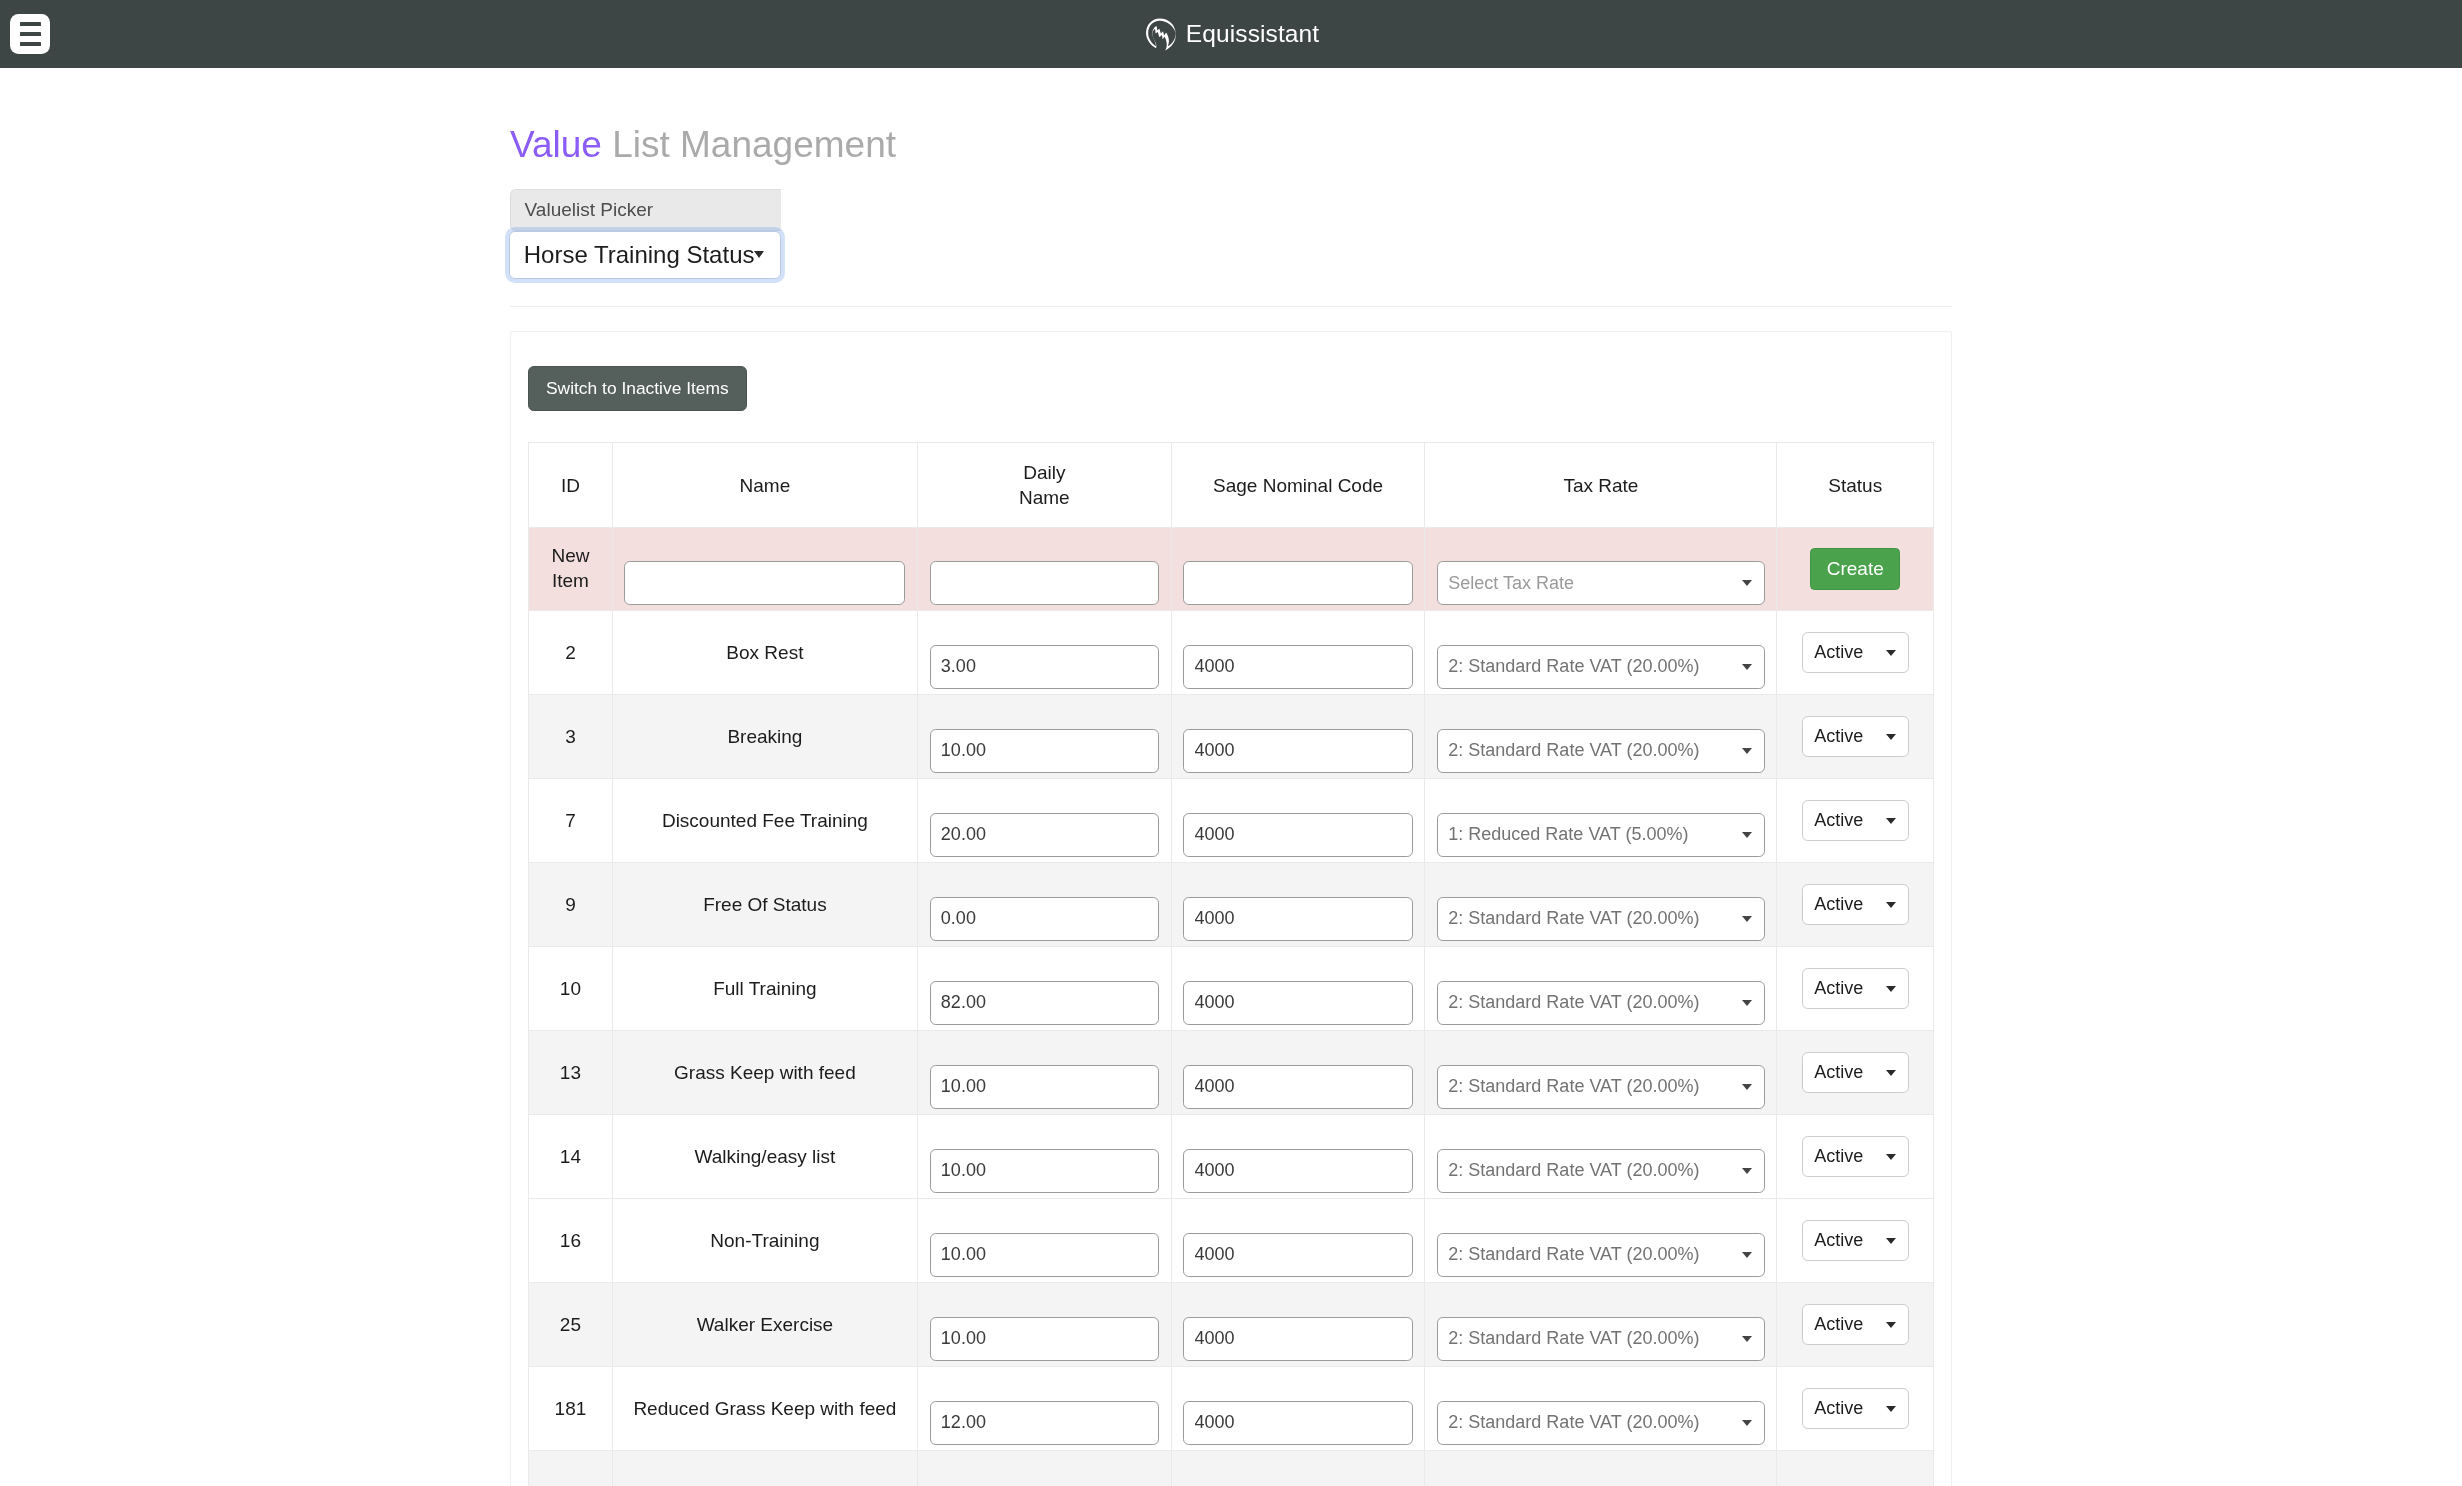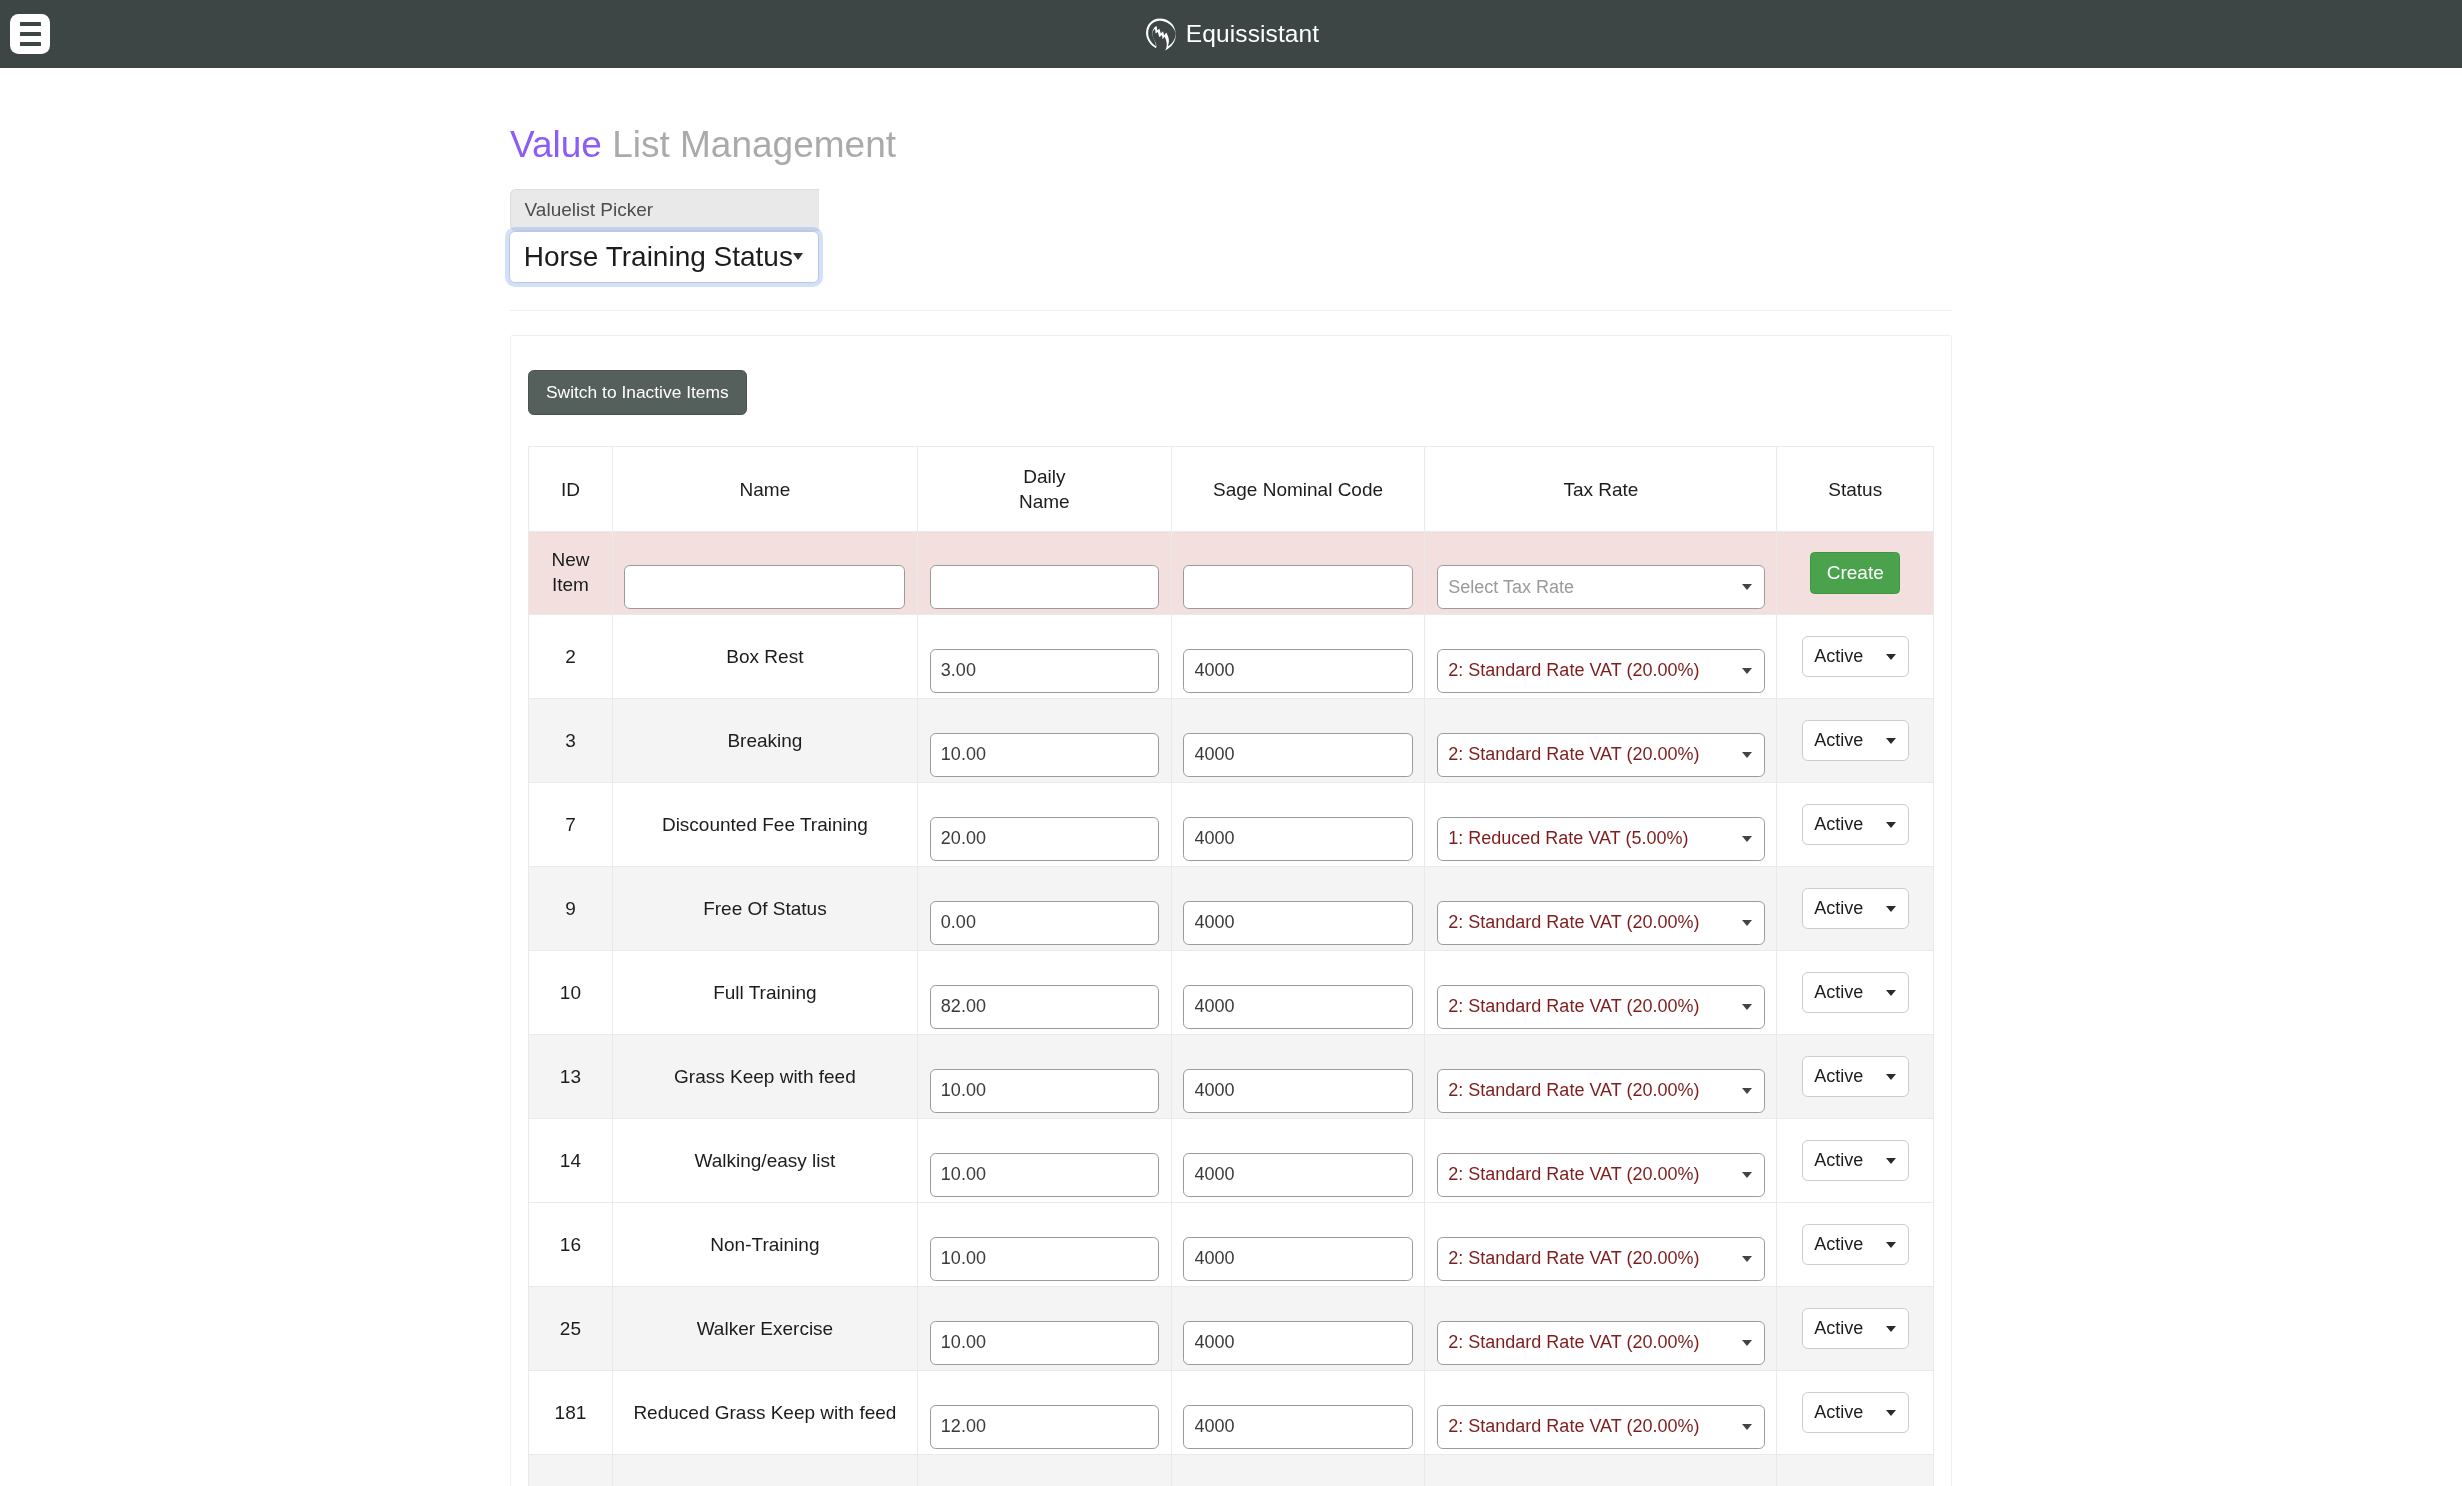--- a/index.html
+++ b/index.html
@@ -90,21 +90,21 @@
     border-right: none;
     border-radius: 5.8px 0 0 5.8px;
     display: flex; align-items: center;
     white-space: nowrap;
   }
   .picker-select {
     background: #ffffff;
     border: 0.6px solid #b9c9e4;
     border-radius: 5.8px;
     box-shadow: 0 0 0 3.9px rgba(125,170,235,.35);
-    font-size: 28px;
+    font-size: 24px;
     color: #1c1c1c;
     padding: 9px 15.5px 9px 14px;
     display: flex; align-items: center; 
     white-space: nowrap;
     cursor: pointer;
     margin-left: -1.3px;
   }
   .caret {
     width: 0; height: 0;
     border-left: 5.8px solid transparent;
@@ -193,21 +193,21 @@
     font-family: inherit;
     outline: none;
   }
   .sel {
     width: 100%;
     height: 44px;
     border: 0.6px solid #9b9b9b;
     border-radius: 5.8px;
     background: #ffffff;
     font-size: 18px;
-    color: #7f1d1d;
+    color: #737373;
     padding: 0 30px 0 10.3px;
     display: flex;
     align-items: center;
     position: relative;
     cursor: pointer;
     text-align: left;
     white-space: nowrap;
     overflow: hidden;
   }
   .sel.placeholder { color: #9a9a9a; }

